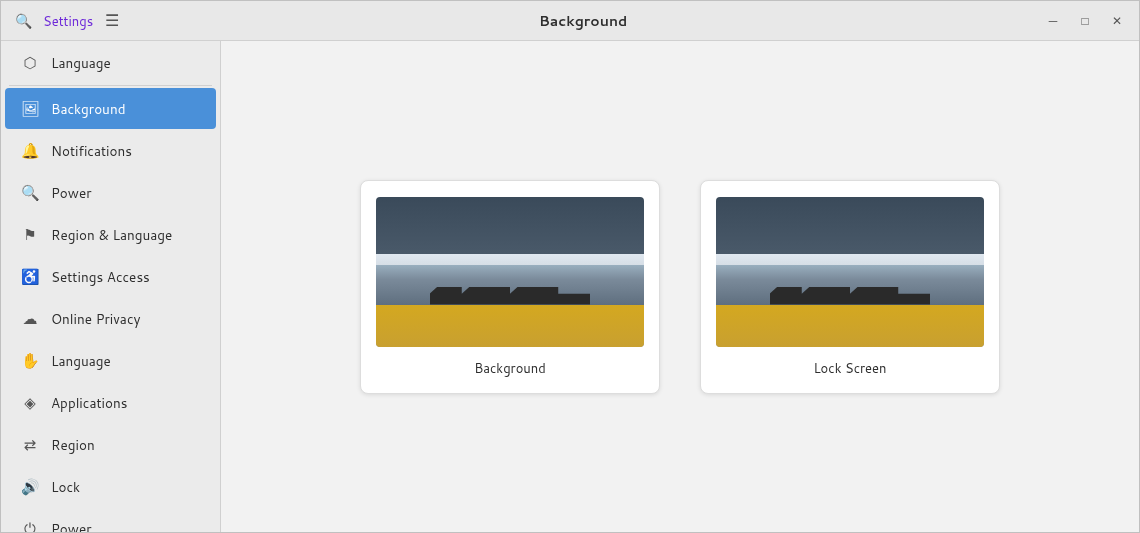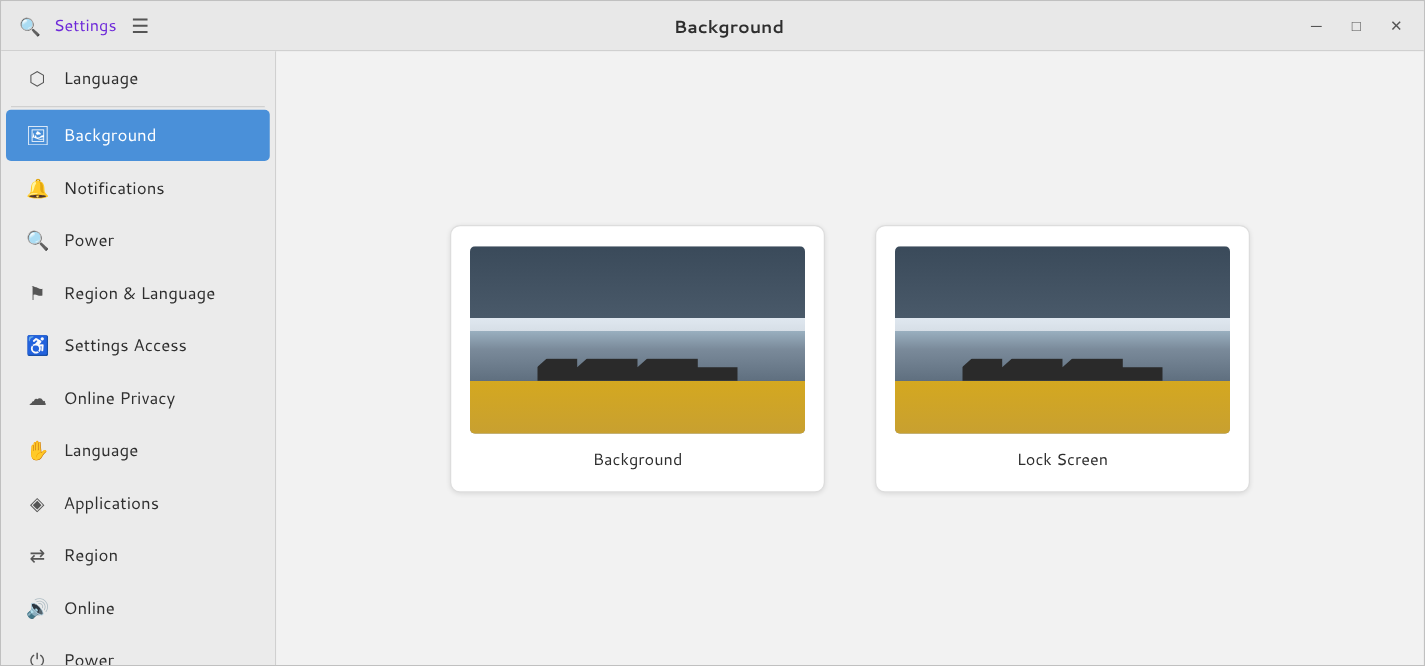--- a/index.html
+++ b/index.html
@@ -278,21 +278,21 @@
         <div class="sidebar-item">
           <span class="item-icon">◈</span>
           <span>Applications</span>
         </div>
         <div class="sidebar-item">
           <span class="item-icon">⇄</span>
           <span>Region</span>
         </div>
         <div class="sidebar-item">
           <span class="item-icon">🔊</span>
-          <span>Online</span>
+          <span>Lock</span>
         </div>
         <div class="sidebar-item">
           <span class="item-icon">⏻</span>
           <span>Power</span>
         </div>
       </div>
 
     <div class="main-content">
       <div class="bg-card">
         <div class="bg-thumbnail">

